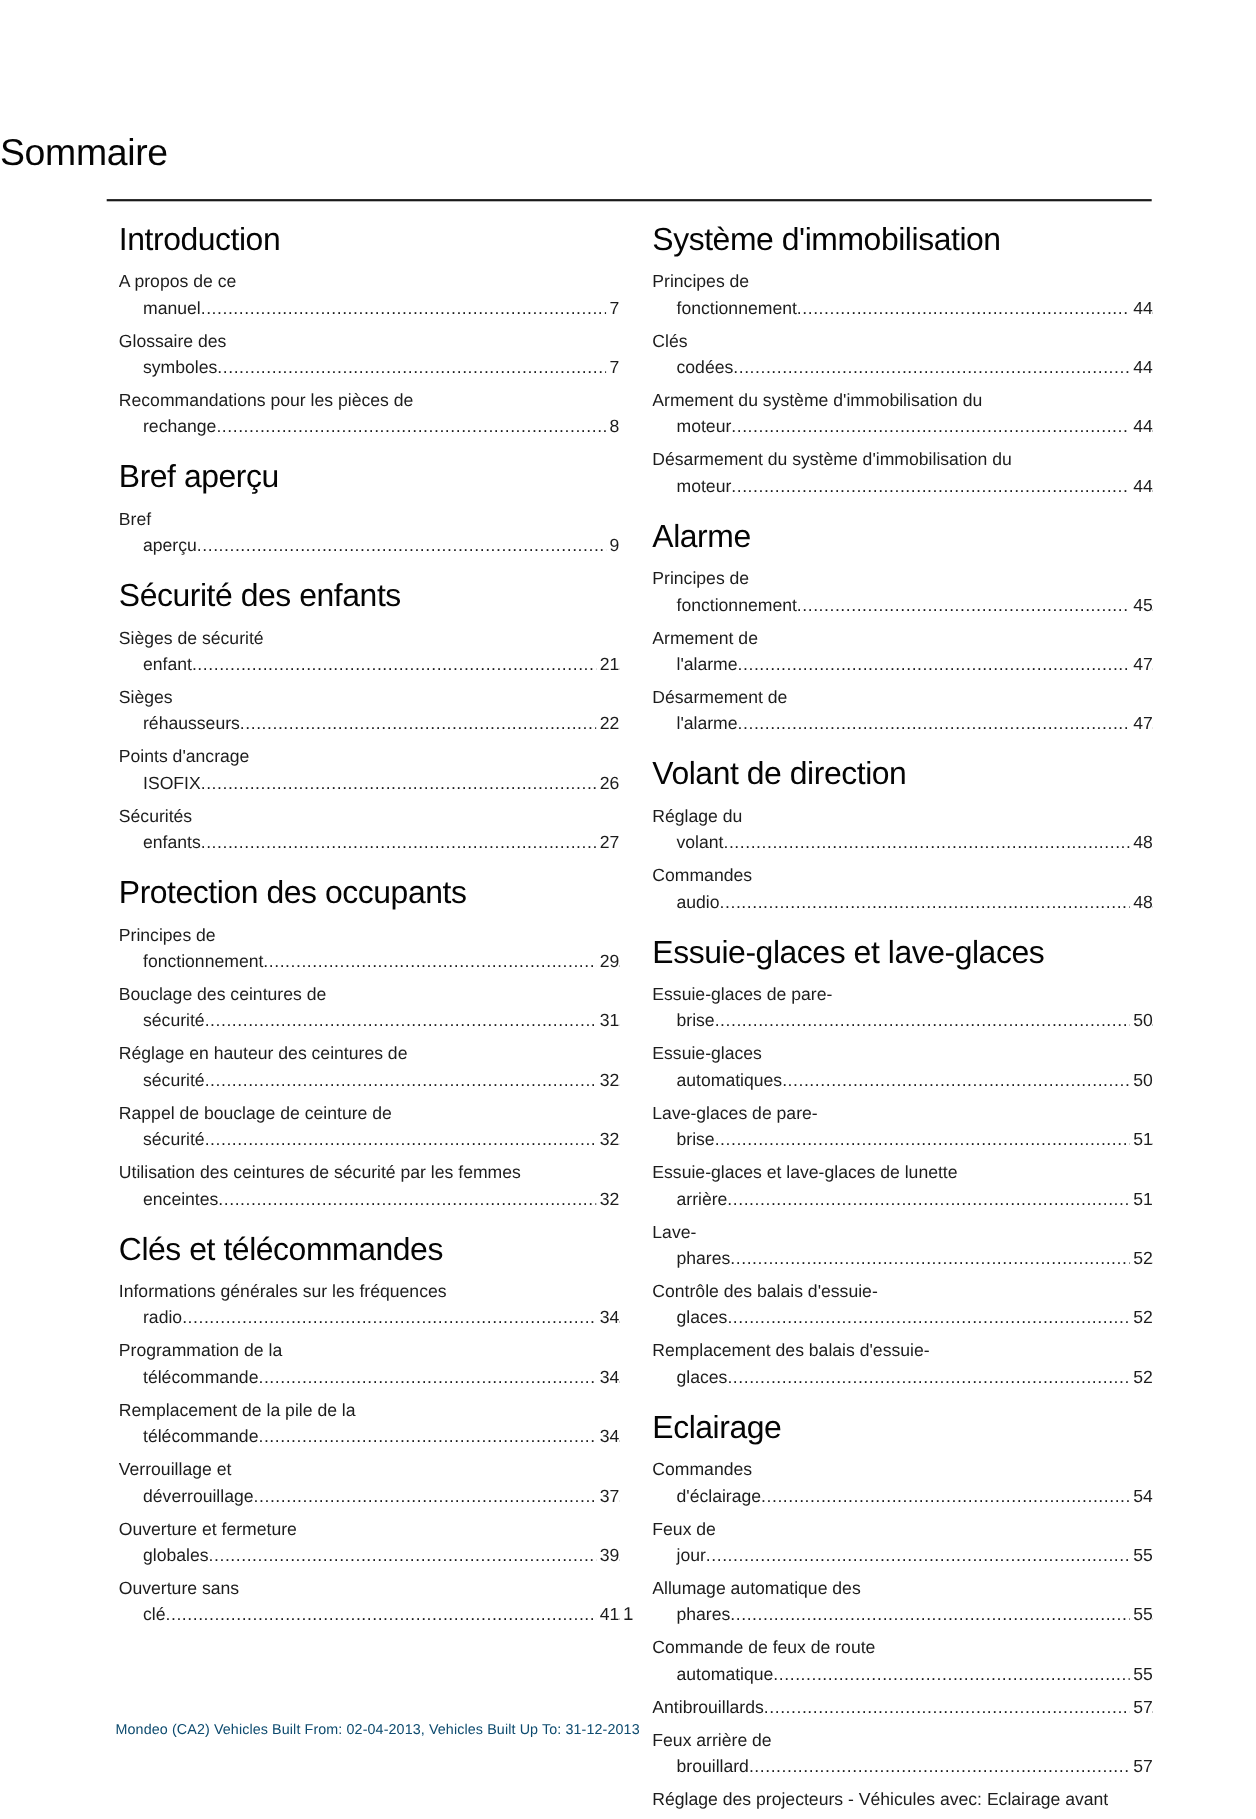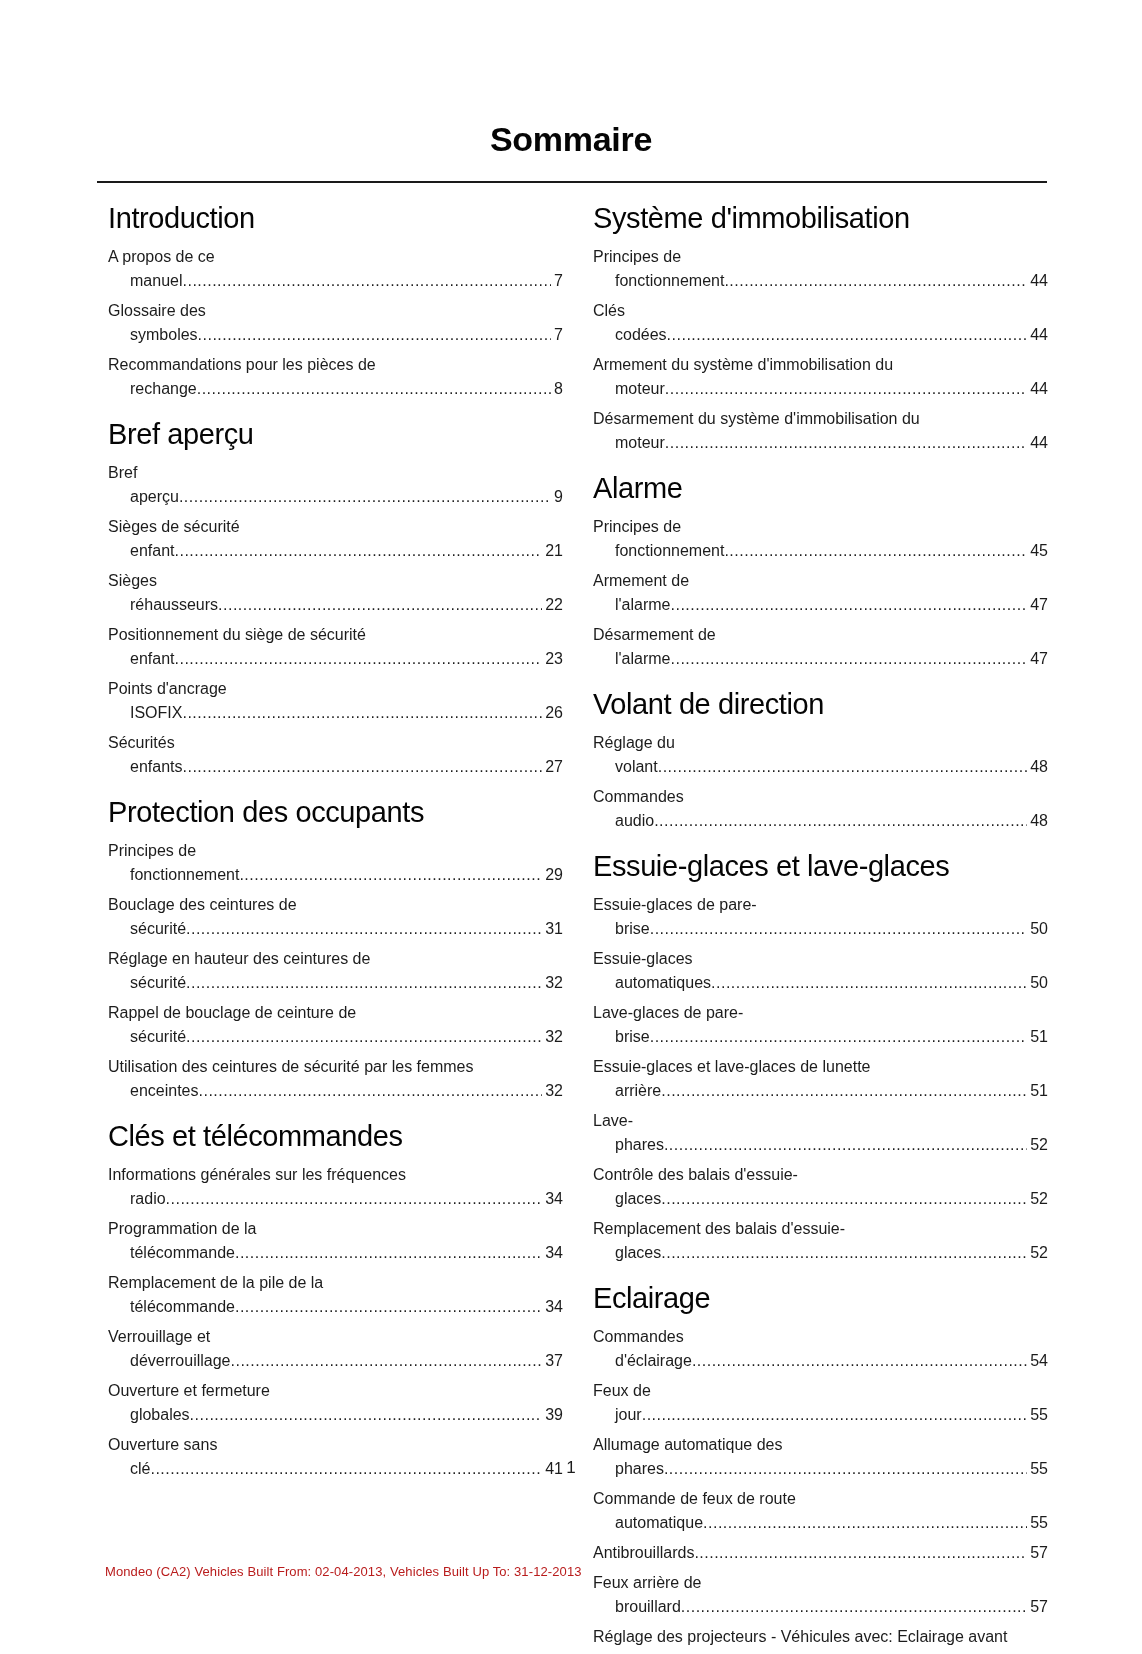--- a/index.html
+++ b/index.html
@@ -9,23 +9,23 @@
     width: 1142px;
     height: 1654px;
     background: #ffffff;
     font-family: "Liberation Sans", sans-serif;
     color: #1c1c1c;
     overflow: hidden;
   }
   .doc-title {
     position: absolute;
     top: 120px; left: 0; width: 100%;
-    text-align: center;
+    text-align: left;
     font-size: 34px;
-    font-weight: 700;
+    font-weight: 400;
     color: #050505;
     letter-spacing: -0.3px;
   }
   .title-rule {
     position: absolute;
     top: 181px;
     left: 97px;
     right: 95px;
     border-top: 2px solid #1a1a1a;
   }
@@ -79,41 +79,41 @@
     text-align: center;
     font-size: 17px;
     color: #1c1c1c;
   }
   .footer-note {
     position: absolute;
     top: 1564px;
     left: 105px;
     font-size: 13px;
     letter-spacing: 0.1px;
-    color: #b91c1c;
+    color: #0c4a6e;
   }
 </style>
 </head>
 <body>
 
 <div class="page">
   <div class="doc-title">Sommaire</div>
   <div class="title-rule"></div>
 
   <div class="toc-columns" id="toc-columns">
       <div class="toc-column">
         <div class="section-heading">Introduction</div>
         <div class="entry"><span class="label">A propos de ce manuel</span><span class="num">7</span></div>
         <div class="entry"><span class="label">Glossaire des symboles</span><span class="num">7</span></div>
         <div class="entry"><span class="label">Recommandations pour les pièces de rechange</span><span class="num">8</span></div>
         <div class="section-heading">Bref aperçu</div>
         <div class="entry"><span class="label">Bref aperçu</span><span class="num">9</span></div>
+        <div class="section-heading">Sécurité des enfants</div>
         <div class="entry"><span class="label">Sièges de sécurité enfant</span><span class="num">21</span></div>
         <div class="entry"><span class="label">Sièges réhausseurs</span><span class="num">22</span></div>
-        <div class="entry"><span class="label">Positionnement du siège de sécurité enfant</span><span class="num">23</span></div>
         <div class="entry"><span class="label">Points d'ancrage ISOFIX</span><span class="num">26</span></div>
         <div class="entry"><span class="label">Sécurités enfants</span><span class="num">27</span></div>
         <div class="section-heading">Protection des occupants</div>
         <div class="entry"><span class="label">Principes de fonctionnement</span><span class="num">29</span></div>
         <div class="entry"><span class="label">Bouclage des ceintures de sécurité</span><span class="num">31</span></div>
         <div class="entry"><span class="label">Réglage en hauteur des ceintures de sécurité</span><span class="num">32</span></div>
         <div class="entry"><span class="label">Rappel de bouclage de ceinture de sécurité</span><span class="num">32</span></div>
         <div class="entry"><span class="label">Utilisation des ceintures de sécurité par les femmes enceintes</span><span class="num">32</span></div>
         <div class="section-heading">Clés et télécommandes</div>
         <div class="entry"><span class="label">Informations générales sur les fréquences radio</span><span class="num">34</span></div>

